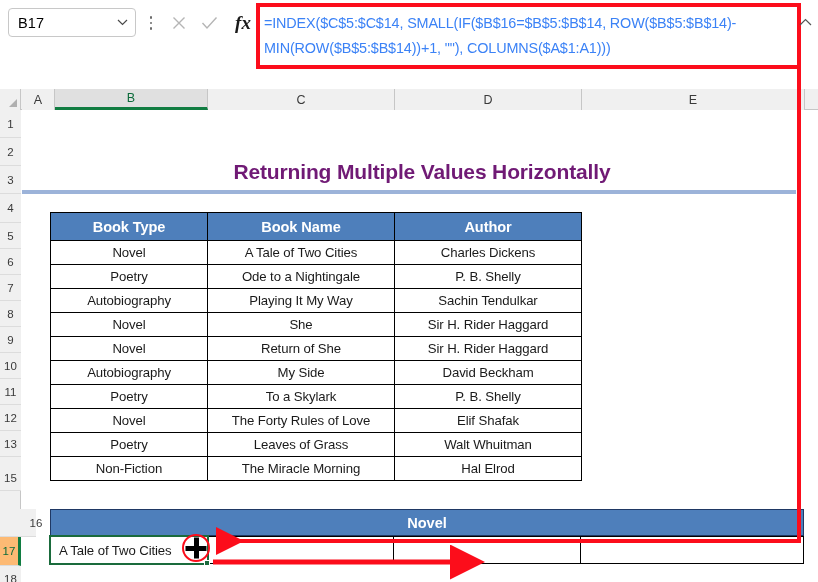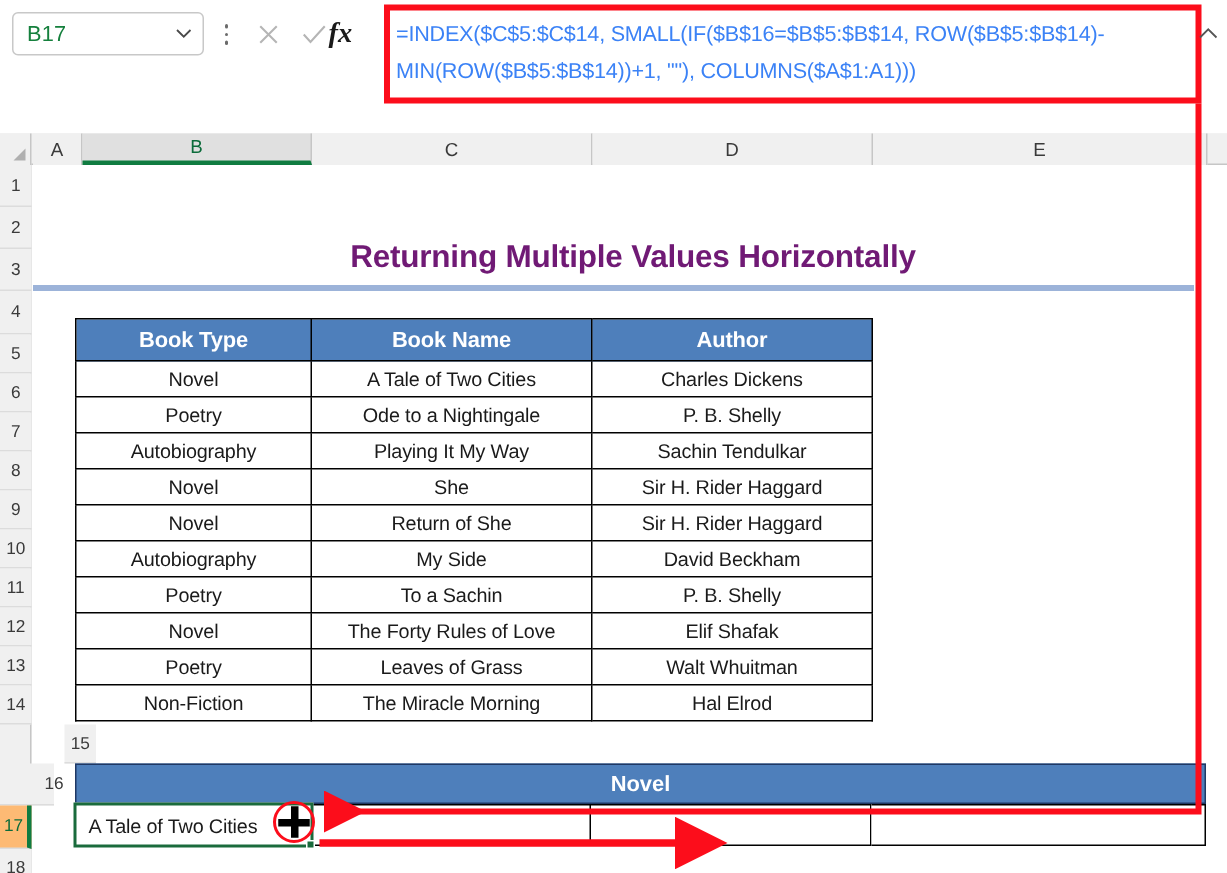--- a/index.html
+++ b/index.html
@@ -32,21 +32,21 @@
     border-radius: 4px;
     background: #ffffff;
     display: flex;
     align-items: center;
     box-sizing: border-box;
   }
   #name-box-text {
     flex: 1;
     padding-left: 9px;
     font-size: 14.5px;
-    color: #15803d;
+    color: #000000;
     letter-spacing: .1px;
   }
   #name-box-chevron {
     width: 26px;
     display: flex;
     align-items: center;
     justify-content: center;
     color: #4a4a4a;
   }
 
@@ -70,21 +70,21 @@
   .fx-btn {
     position: absolute;
     top: 10px;
     width: 30px; height: 26px;
     display: flex;
     align-items: center;
     justify-content: center;
   }
   #cancel-btn  { left: 164px; }
   #enter-btn   { left: 194px; }
-  #fx-btn      { left: 212px; }
+  #fx-btn      { left: 228px; }
   #fx-label {
     font-family: "Liberation Serif", serif;
     font-style: italic;
     font-weight: bold;
     font-size: 19px;
     color: #1a1a1a;
   }
 
   
   #formula-box {
@@ -408,21 +408,21 @@
     <div class="row-head" style="top:113px; height:26px;">5</div>
     <div class="row-head" style="top:139px; height:26px;">6</div>
     <div class="row-head" style="top:165px; height:26px;">7</div>
     <div class="row-head" style="top:191px; height:26px;">8</div>
     <div class="row-head" style="top:217px; height:26px;">9</div>
     <div class="row-head" style="top:243px; height:26px;">10</div>
     <div class="row-head" style="top:269px; height:26px;">11</div>
     <div class="row-head" style="top:295px; height:26px;">12</div>
     <div class="row-head" style="top:321px; height:26px;">13</div>
     <div class="row-head" style="top:347px; height:26px;">14</div>
-    <div class="row-head" style="top:373px; height:26px;margin-left:43px;">15</div>
+    <div class="row-head" style="top:355px; height:26px;">15</div>
     <div class="row-head" style="top:399px; height:28px;padding-left:36px;">16</div>
     <div class="row-head active" style="top:427px; height:29px;">17</div>
     <div class="row-head" style="top:456px; height:26px;">18</div>
   </div>
 
   <div id="sheet">
 
     <div id="title-cell">Returning Multiple Values Horizontally</div>
     <div id="title-rule"></div>
 
@@ -460,21 +460,21 @@
           <td>Return of She</td>
           <td>Sir H. Rider Haggard</td>
         </tr>
         <tr>
           <td>Autobiography</td>
           <td>My Side</td>
           <td>David Beckham</td>
         </tr>
         <tr>
           <td>Poetry</td>
-          <td>To a Sachin</td>
+          <td>To a Skylark</td>
           <td>P. B. Shelly</td>
         </tr>
         <tr>
           <td>Novel</td>
           <td>The Forty Rules of Love</td>
           <td>Elif Shafak</td>
         </tr>
         <tr>
           <td>Poetry</td>
           <td>Leaves of Grass</td>

